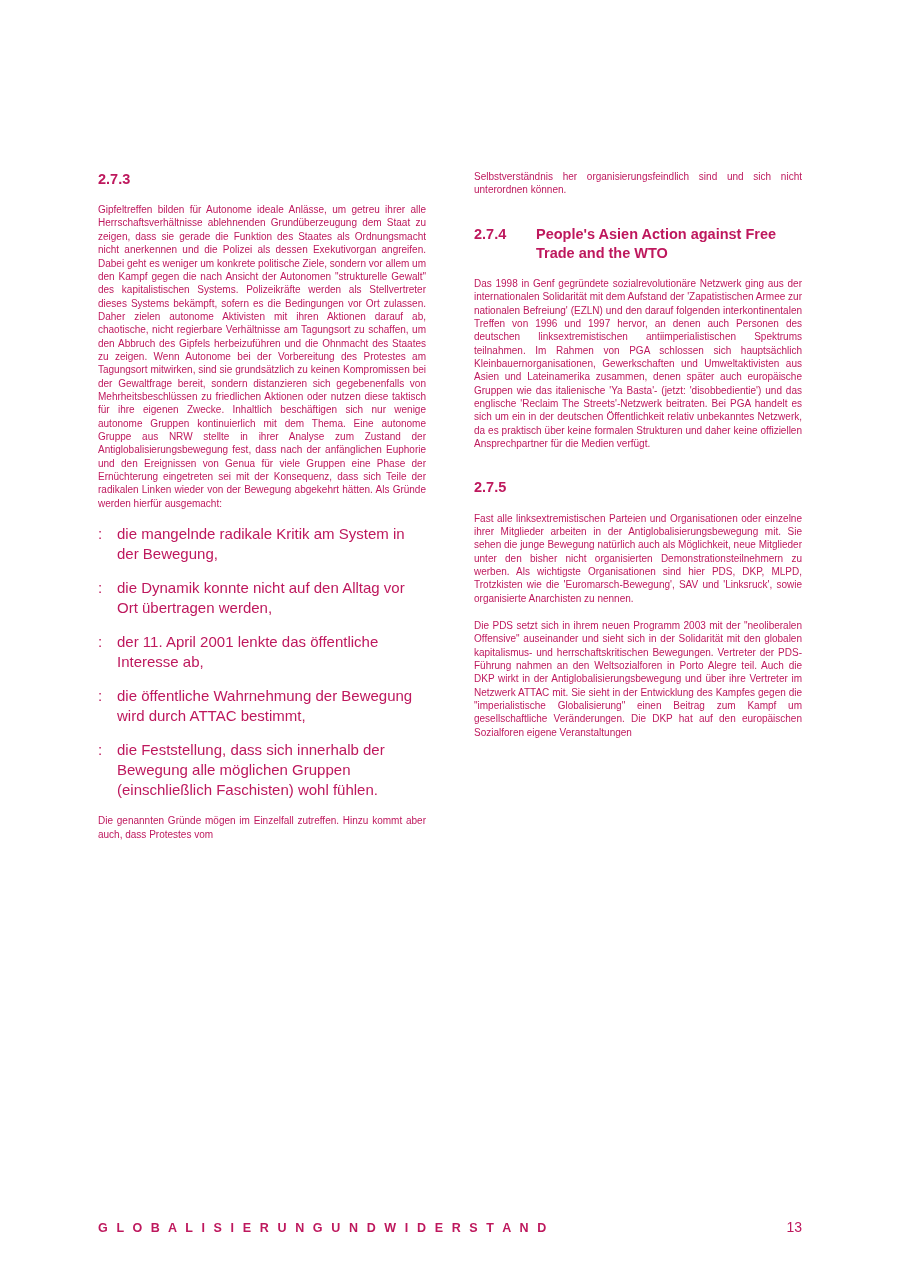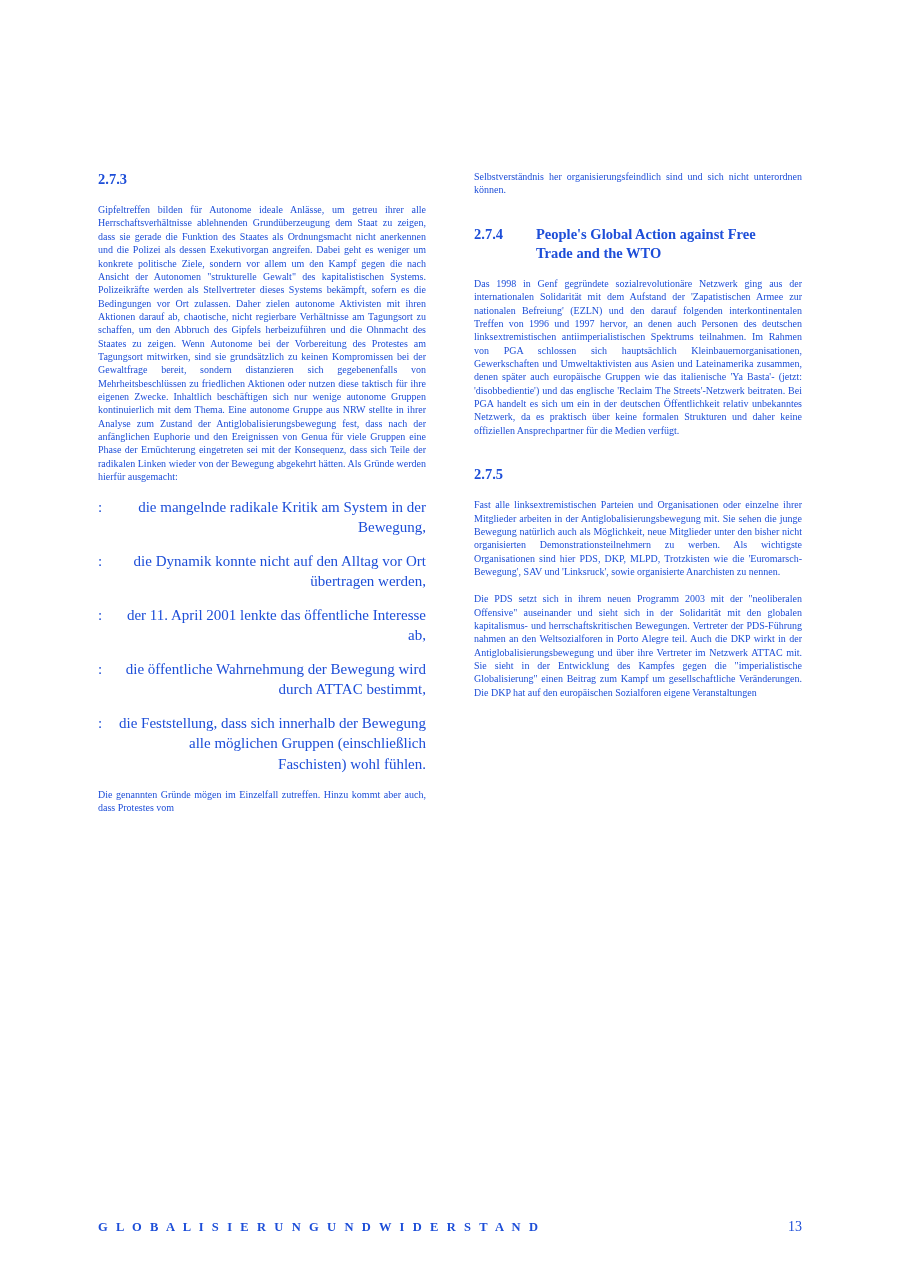--- a/index.html
+++ b/index.html
@@ -5,22 +5,22 @@
   html, body {
     margin: 0;
     padding: 0;
     background: #ffffff;
   }
   .page {
     position: relative;
     width: 900px;
     height: 1273px;
     background: #ffffff;
-    font-family: Liberation Serif, serif;
-    color: #1d4ed8;
+    font-family: Liberation Sans, sans-serif;
+    color: #be185d;
     box-sizing: border-box;
   }
   .content {
     position: absolute;
     left: 98px;
     top: 170px;
     width: 704px;
     height: 1000px;
     display: flex;
     flex-direction: row;
@@ -69,21 +69,20 @@
     font-size: 15px;
     line-height: 1.335;
     margin-bottom: 14px;
   }
   .bullet .mark {
     width: 19px;
     flex: 0 0 19px;
   }
   .bullet .txt {
     flex: 1 1 auto;
-    text-align: right;
   }
   .footer {
     position: absolute;
     left: 98px;
     bottom: 38px;
     width: 704px;
     display: flex;
     flex-direction: row;
     align-items: baseline;
     justify-content: space-between;
@@ -142,21 +141,21 @@
 
     <div class="column">
 
       <p class="body">Selbstverständnis her organisierungsfeindlich sind und sich nicht unterordnen können.</p>
 
       <div class="spacer-top"></div>
 
       <div class="heading">
         <span class="num">2.7.4</span>
         <span class="ttl">
-          <span>People's Global Action against Free</span><br>
+          <span>People's Asien Action against Free</span><br>
           <span>Trade and the WTO</span>
         </span>
       </div>
 
       <p class="body">Das 1998 in Genf gegründete sozialrevolutionäre Netzwerk ging aus der internationalen Solidarität mit dem Aufstand der 'Zapatistischen Armee zur nationalen Befreiung' (EZLN) und den darauf folgenden interkontinentalen Treffen von 1996 und 1997 hervor, an denen auch Personen des deutschen linksextremistischen antiimperialistischen Spektrums teilnahmen. Im Rahmen von PGA schlossen sich hauptsächlich Kleinbauernorganisationen, Gewerkschaften und Umweltaktivisten aus Asien und Lateinamerika zusammen, denen später auch europäische Gruppen wie das italienische 'Ya Basta'- (jetzt: 'disobbedientie') und das englische 'Reclaim The Streets'-Netzwerk beitraten. Bei PGA handelt es sich um ein in der deutschen Öffentlichkeit relativ unbekanntes Netzwerk, da es praktisch über keine formalen Strukturen und daher keine offiziellen Ansprechpartner für die Medien verfügt.</p>
 
       <div class="spacer-top"></div>
 
       <div class="heading">
         <span class="num">2.7.5</span>

